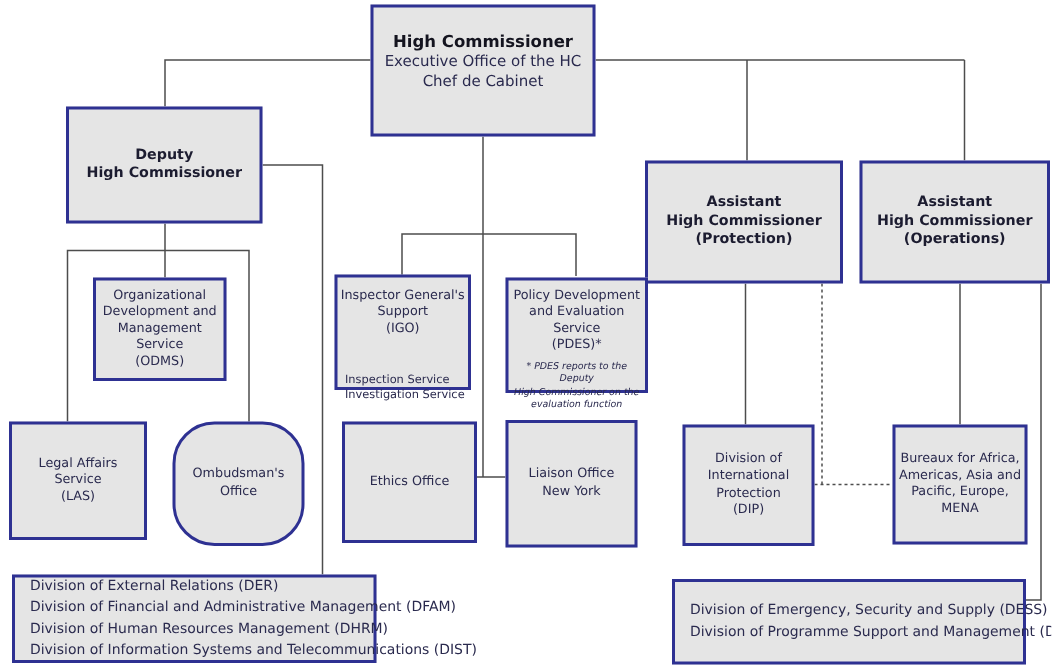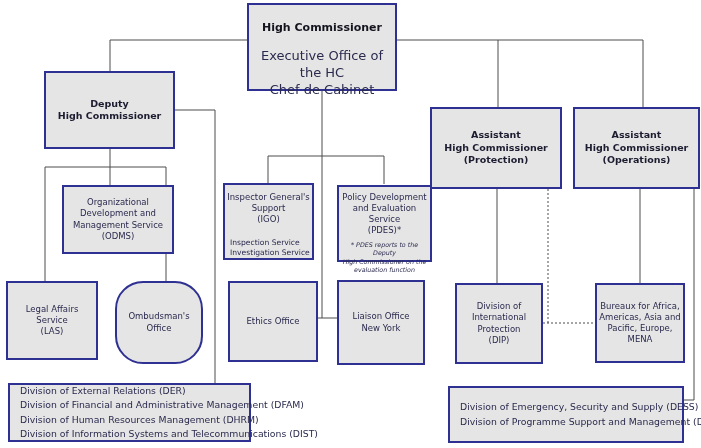--- a/index.html
+++ b/index.html
@@ -10,22 +10,22 @@
   }
   .connectors{position:absolute;left:0;top:0;}
   .box{
     position:absolute;background:#e5e5e5;border:2px solid #2e3192;
     box-sizing:border-box;display:flex;flex-direction:column;
     align-items:center;justify-content:center;text-align:center;
     font-size:8.5px;line-height:1.3;white-space:pre-line;
   }
   .bold{font-weight:bold;font-size:9.5px;color:#1c1c30;}
   .hc-title{font-weight:bold;font-size:11px;color:#14141f;}
-  .hc-sub{margin-top:13px;font-size:13px;}
-  .sub-note{font-size:7.6px;text-align:left;align-self:flex-start;padding-left:5px;margin-top:13px;line-height:1.35;}
+  .hc-sub{font-size:10px;}
+  .sub-note{font-size:7.6px;text-align:left;align-self:flex-start;padding-left:5px;margin-top:23px;line-height:1.35;}
   .tiny-note{font-size:6.3px;font-style:italic;margin-top:5px;line-height:1.3;}
   .list-box{align-items:flex-start;justify-content:center;text-align:left;padding-left:10px;font-size:9.3px;line-height:1.55;white-space:normal;}
   .list-box div{white-space:nowrap;}
 </style>
 </head>
 <body>
 
 <div class="canvas">
 
   <svg class="connectors" width="701" height="448" viewBox="0 0 701 448" fill="none" stroke="#4d4d4d" stroke-width="1">
@@ -62,21 +62,21 @@
 High Commissioner
 (Protection)</div>
   </div>
 
   <div class="box" style="left:573px;top:107px;width:127px;height:82px;">
     <div class="bold">Assistant
 High Commissioner
 (Operations)</div>
   </div>
 
-  <div class="box" style="left:62px;top:185px;width:112px;height:69px;">
+  <div class="box" style="left:62px;top:185px;width:89px;height:69px;">
     <div>Organizational
 Development and
 Management Service
 (ODMS)</div>
   </div>
 
   <div class="box" style="left:223px;top:183px;width:91px;height:77px;justify-content:flex-start;padding-top:7px;">
     <div>Inspector General's
 Support
 (IGO)</div>

